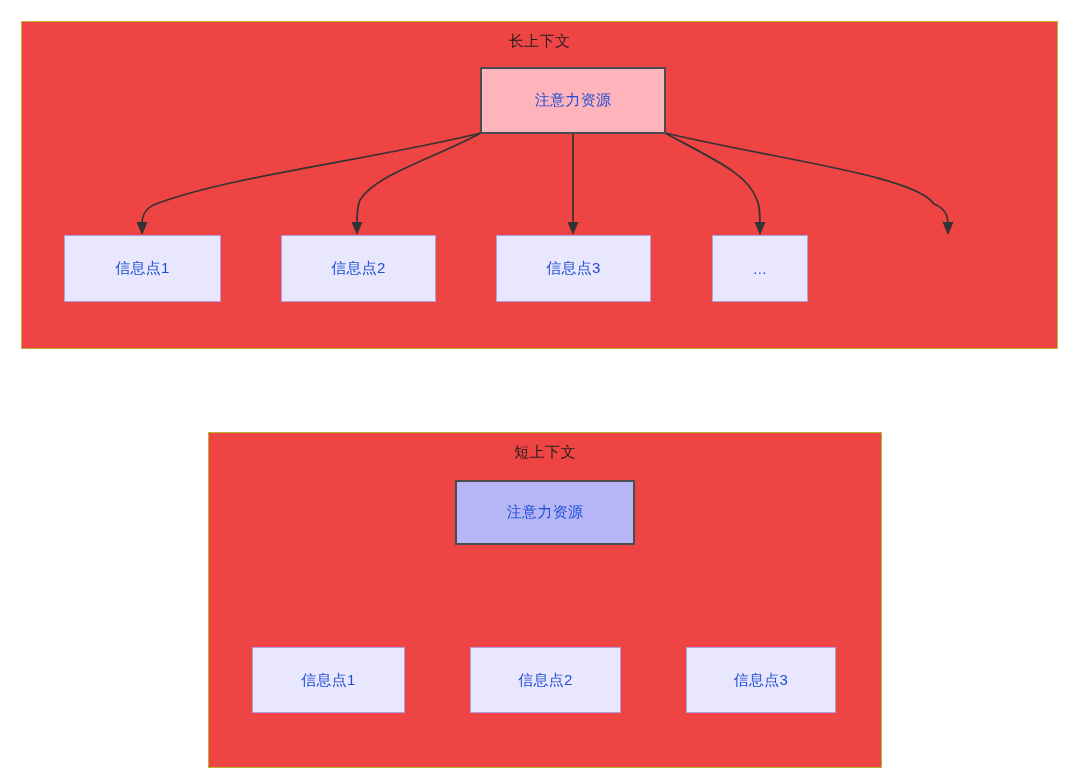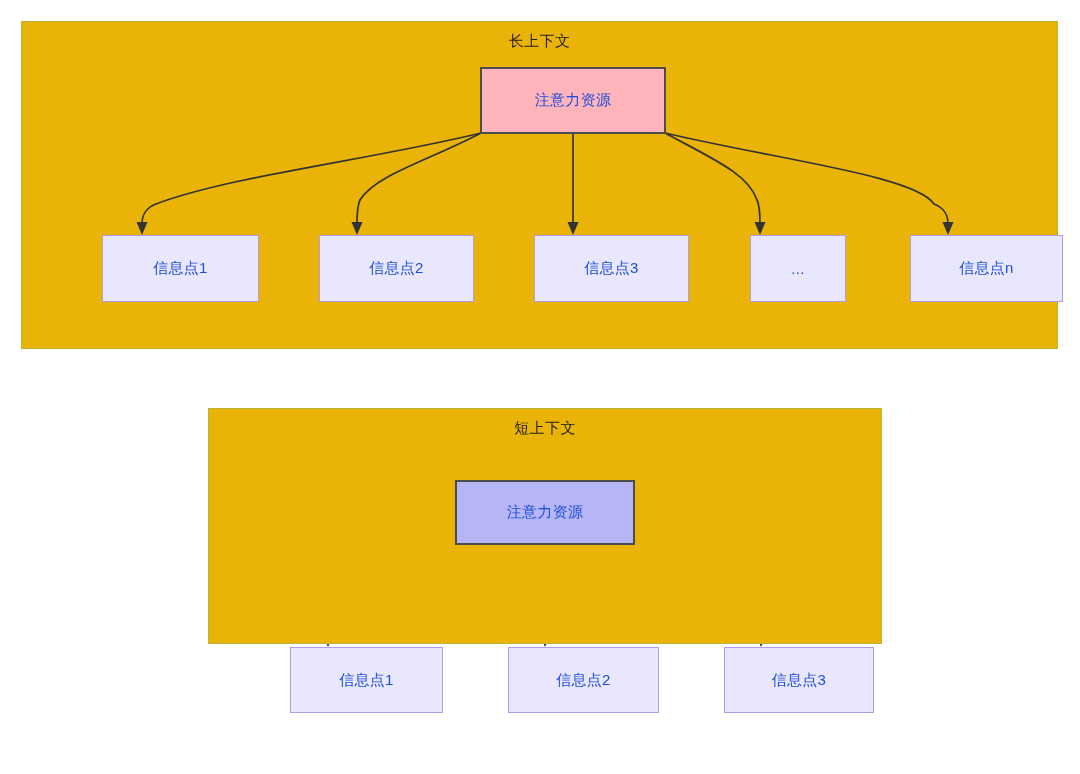--- a/index.html
+++ b/index.html
@@ -16,35 +16,35 @@
   }
   #stage {
     position: absolute;
     left: 0;
     top: 0;
     width: 1080px;
     height: 774px;
   }
   .panel {
     position: absolute;
-    background: #eab308;
+    background: #ef4444;
     border: 1.6px solid #b8b434;
     box-sizing: border-box;
   }
   #panel-long {
     left: 21px;
     top: 21px;
     width: 1037px;
     height: 328px;
   }
   #panel-short {
     left: 208px;
-    top: 408px;
+    top: 432px;
     width: 674px;
-    height: 236px;
+    height: 336px;
   }
   .panel-title {
     position: absolute;
     left: 0;
     right: 0;
     text-align: center;
     font-size: 15px;
     color: #1f1f1f;
     letter-spacing: 0.4px;
     white-space: nowrap;
@@ -67,21 +67,20 @@
     background: #ffb3ba;
     border: 2.4px solid #4c4c4c;
   }
   .node-attention-blue {
     background: #b6b6f7;
     border: 2.4px solid #4c4c4c;
   }
   .node-info {
     background: #e9e7fd;
     border: 1.7px solid #b09ce0;
-    margin-left: 38px;
   }
 
   svg.edges {
     position: absolute;
     left: 0;
     top: 0;
     width: 1080px;
     height: 774px;
     pointer-events: none;
     overflow: visible;
@@ -135,21 +134,20 @@
   <div class="node node-attention-pink" style="left:480px; top:67px; width:186px; height:67px;">注意力资源</div>
 
   <div class="node node-info" style="left:64px; top:235px; width:157px; height:67px;">信息点1</div>
 
   <div class="node node-info" style="left:281px; top:235px; width:155px; height:67px;">信息点2</div>
 
   <div class="node node-info" style="left:496px; top:235px; width:155px; height:67px;">信息点3</div>
 
   <div class="node node-info" style="left:712px; top:235px; width:96px; height:67px;">...</div>
 
-  <div class="node node-info" style="left:872px; top:235px; width:153px; height:67px;">信息点n</div>
 
   <div class="panel" id="panel-short">
     <div class="panel-title">短上下文</div>
   </div>
 
   <div class="node node-attention-blue" style="left:455px; top:480px; width:180px; height:65px;">注意力资源</div>
 
   <div class="node node-info" style="left:252px; top:647px; width:153px; height:66px;">信息点1</div>
 
   <div class="node node-info" style="left:470px; top:647px; width:151px; height:66px;">信息点2</div>

